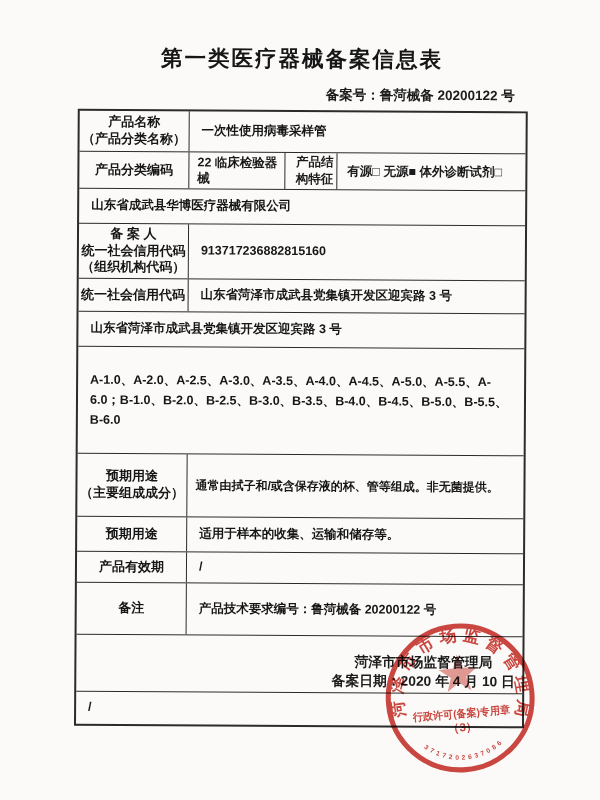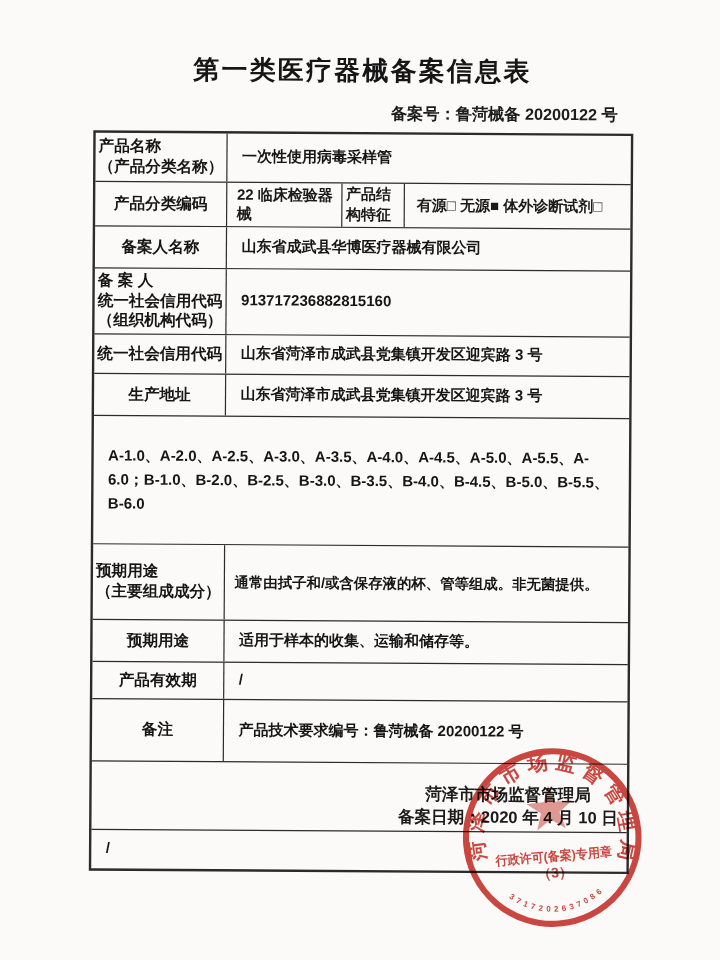--- a/index.html
+++ b/index.html
@@ -21,36 +21,36 @@
   .tbl{
     position:absolute;left:76px;top:110px;width:450px;
     border:2px solid #2b2b2b;display:flex;flex-direction:column;
     box-sizing:border-box;background:transparent;
   }
   .row{display:flex;border-bottom:1.5px solid #2b2b2b;box-sizing:content-box;}
   .row:last-child{border-bottom:none;}
   .lab{
     flex:0 0 110px;width:110px;border-right:1.5px solid #2b2b2b;
     display:flex;align-items:center;justify-content:center;
-    font-weight:600;font-size:13px;line-height:1.3;
+    text-align:center;font-weight:600;font-size:13px;line-height:1.3;
     white-space:pre-line;padding:2px;box-sizing:border-box;color:#161616;
   }
   .val{
     flex:1;display:flex;align-items:center;
     padding:3px 6px 3px 12px;font-weight:600;font-size:12.5px;line-height:1.55;
     box-sizing:border-box;color:#161616;
   }
   .c2{
     flex:0 0 96px;width:96px;border-right:1.5px solid #2b2b2b;
     display:flex;align-items:center;padding:2px 4px 2px 8px;
     font-weight:600;font-size:12.5px;line-height:1.3;box-sizing:border-box;
   }
   .c3{
     flex:0 0 52px;width:52px;border-right:1.5px solid #2b2b2b;
-    display:flex;align-items:center;justify-content:center;text-align:left;
+    display:flex;align-items:center;justify-content:center;text-align:right;
     font-weight:600;font-size:12.5px;line-height:1.35;padding:2px 3px;box-sizing:border-box;
   }
   .c4{flex:1;display:flex;align-items:center;padding:2px 4px 2px 10px;
     font-weight:600;font-size:12.5px;box-sizing:border-box;}
   .unit-cell{position:relative;}
   .unit-text{
     position:absolute;right:0;bottom:2px;width:198px;
     text-align:center;font-size:13.8px;font-weight:600;line-height:1.38;color:#1b1b1b;
   }
   .unit-text .org-line{display:block;}
@@ -78,38 +78,36 @@
     </div>
 
     <div class="row" style="height:36px">
       <div class="lab">产品分类编码</div>
       <div class="c2">22 临床检验器械</div>
       <div class="c3">产品结构特征</div>
       <div class="c4">有源□ 无源■ 体外诊断试剂□</div>
     </div>
 
     <div class="row" style="height:34px">
-      <div class="lab">备案人名称</div>
       <div class="val">山东省成武县华博医疗器械有限公司</div>
     </div>
 
     <div class="row" style="height:54px">
       <div class="lab">备 案 人
 统一社会信用代码
 （组织机构代码）</div>
       <div class="val">913717236882815160</div>
     </div>
 
     <div class="row" style="height:32px">
       <div class="lab">统一社会信用代码</div>
       <div class="val">山东省菏泽市成武县党集镇开发区迎宾路 3 号</div>
     </div>
 
     <div class="row" style="height:34px">
-      <div class="lab">生产地址</div>
       <div class="val">山东省菏泽市成武县党集镇开发区迎宾路 3 号</div>
     </div>
 
     <div class="row" style="height:106px">
       <div class="val" style="line-height:1.6">A-1.0、A-2.0、A-2.5、A-3.0、A-3.5、A-4.0、A-4.5、A-5.0、A-5.5、A-6.0；B-1.0、B-2.0、B-2.5、B-3.0、B-3.5、B-4.0、B-4.5、B-5.0、B-5.5、B-6.0</div>
     </div>
 
     <div class="row" style="height:62px">
       <div class="lab">预期用途
 （主要组成成分）</div>

